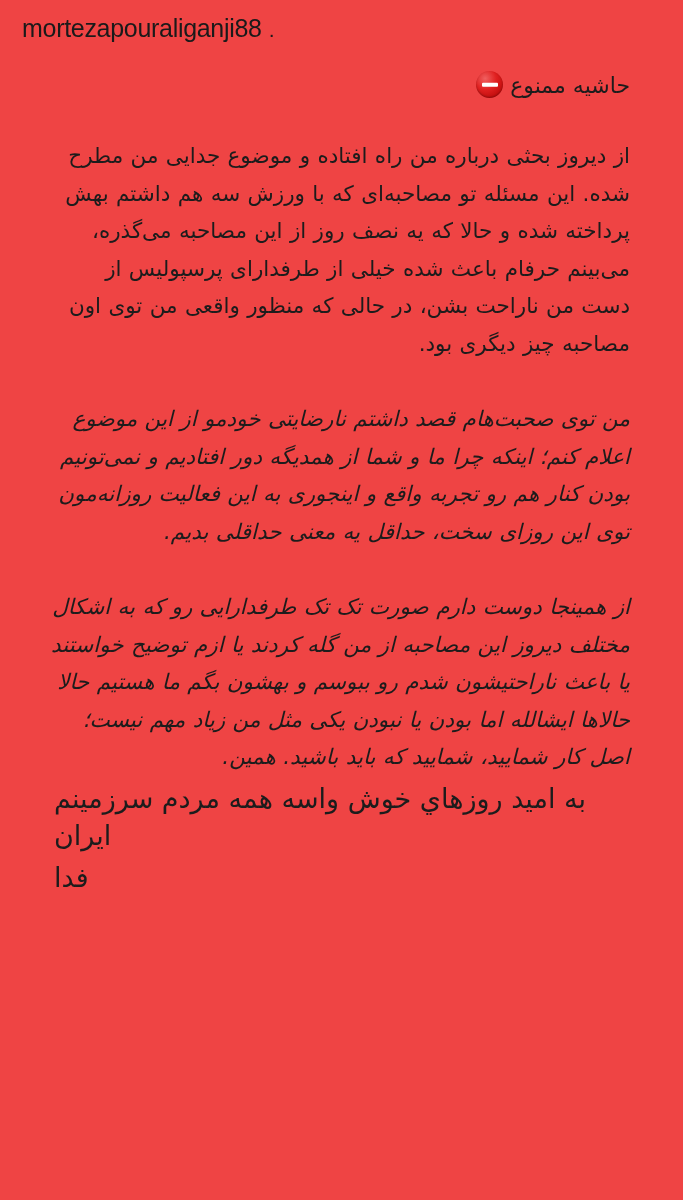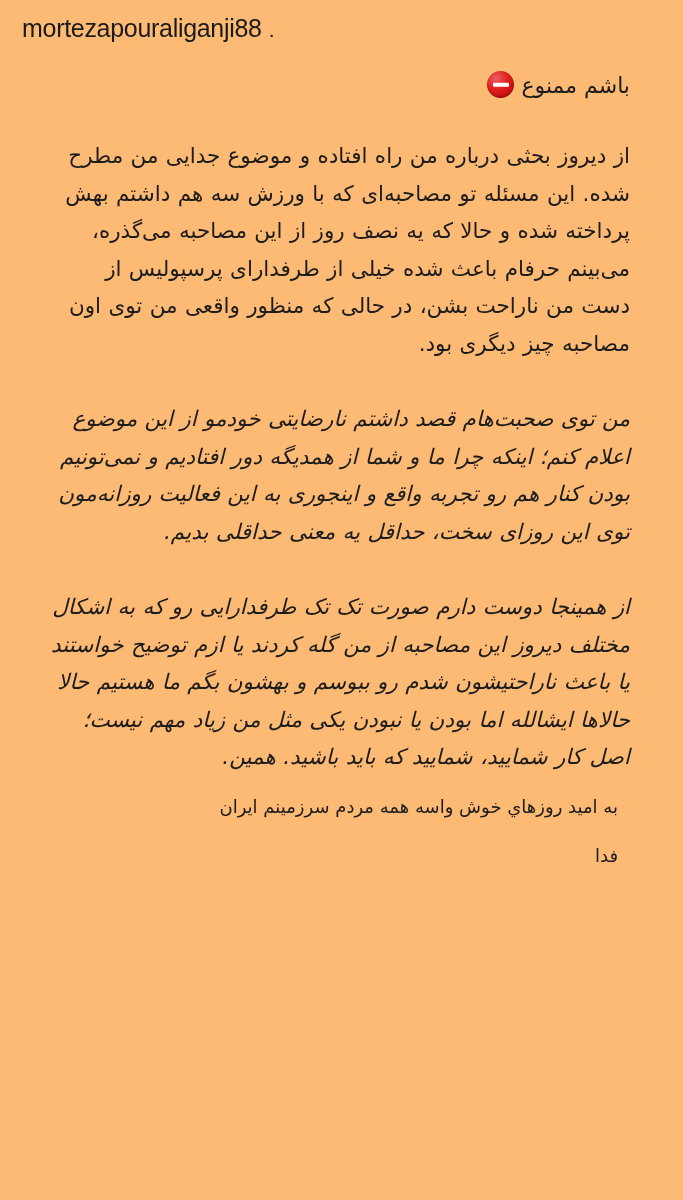--- a/index.html
+++ b/index.html
@@ -15,21 +15,21 @@
     overflow: hidden;
     font-family: "DejaVu Sans", "Liberation Sans", sans-serif;
     color: #1c1c1c;
     position: relative;
     direction: rtl;
   }
 
   .page {
     width: 683px;
     height: 1200px;
-    background: #fdba74;
+    background: #ef4444;
     box-sizing: border-box;
     padding: 0;
     position: relative;
   }
 
   
   .header-row {
     direction: ltr;
     text-align: left;
     padding: 14px 0 0 22px;
@@ -112,39 +112,39 @@
     word-spacing: 0.5px;
   }
 
   .para + .para {
     margin-top: 38px;
     font-style: italic;
   }
 
   .tail-line {
     direction: rtl;
-    text-align: right;
-    margin: 12px;
-    font-size: 18px;
+    text-align: left;
+    margin: 4px;
+    font-size: 27px;
     line-height: 37.5px;
   }
 </style>
 </head>
 <body>
 
 <div class="page">
 
   <div class="header-row">
     <span class="username">mortezapouraliganji88</span><span class="username-suffix">.</span>
   </div>
 
   <div class="body-block">
 
     <div class="title-line">
-      <span class="t-text">باشم ممنوع</span><span class="no-entry-icon"></span>
+      <span class="t-text">حاشیه ممنوع</span><span class="no-entry-icon"></span>
     </div>
 
     <div style="height:34px" class="spacer"></div>
 
     <p class="para">از دیروز بحثی درباره من راه افتاده و موضوع جدایی من مطرح شده. این مسئله تو مصاحبه‌ای که با ورزش سه هم داشتم بهش پرداخته شده و حالا که یه نصف روز از این مصاحبه می‌گذره، می‌بینم حرفام باعث شده خیلی از طرفدارای پرسپولیس از دست من ناراحت بشن، در حالی که منظور واقعی من توی اون مصاحبه چیز دیگری بود.</p>
     <p class="para">من توی صحبت‌هام قصد داشتم نارضایتی خودمو از این موضوع اعلام کنم؛ اینکه چرا ما و شما از همدیگه دور افتادیم و نمی‌تونیم بودن کنار هم رو تجربه واقع و اینجوری به این فعالیت روزانه‌مون توی این روزای سخت، حداقل یه معنی حداقلی بدیم.</p>
     <p class="para">از همینجا دوست دارم صورت تک تک طرفدارایی رو که به اشکال مختلف دیروز این مصاحبه از من گله کردند یا ازم توضیح خواستند یا باعث ناراحتیشون شدم رو ببوسم و بهشون بگم ما هستیم حالا حالاها ایشالله اما بودن یا نبودن یکی مثل من زیاد مهم نیست؛ اصل کار شمایید، شمایید که باید باشید. همین.</p>
 
     <div class="tail-line">به امید روزهاي خوش واسه همه مردم سرزمینم ایران</div>
     <div class="tail-line">فدا</div>

